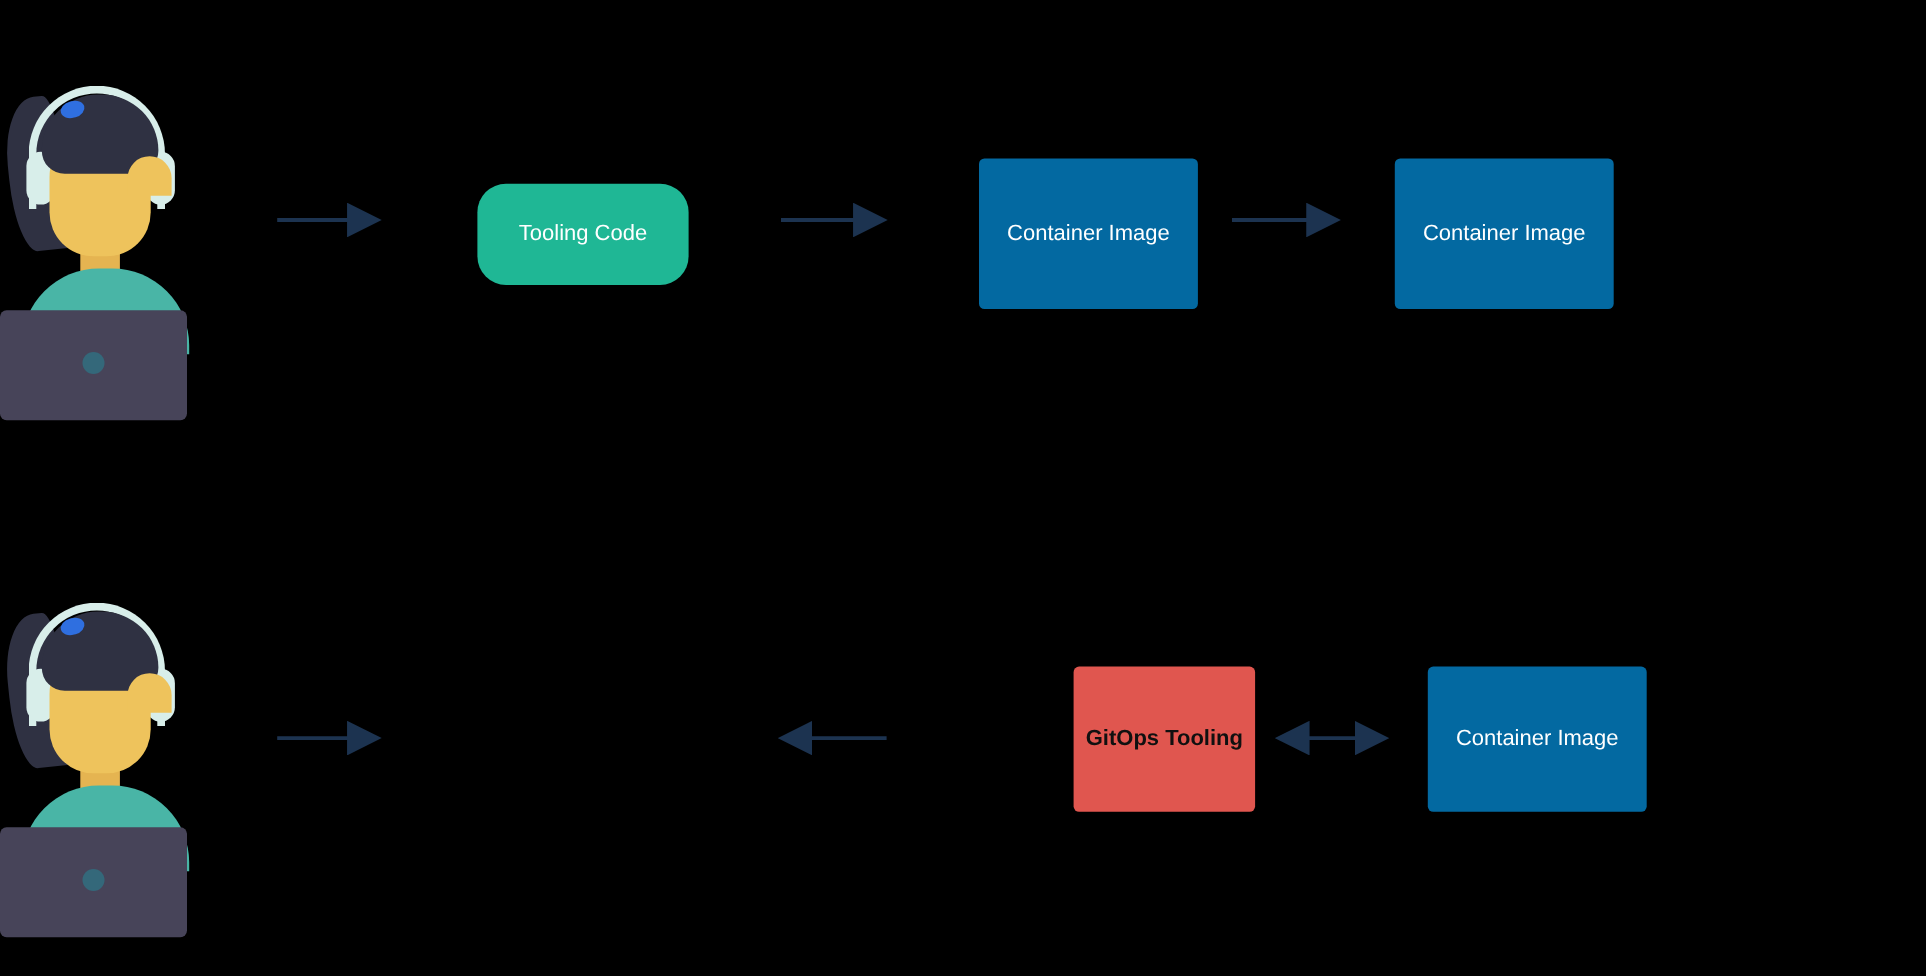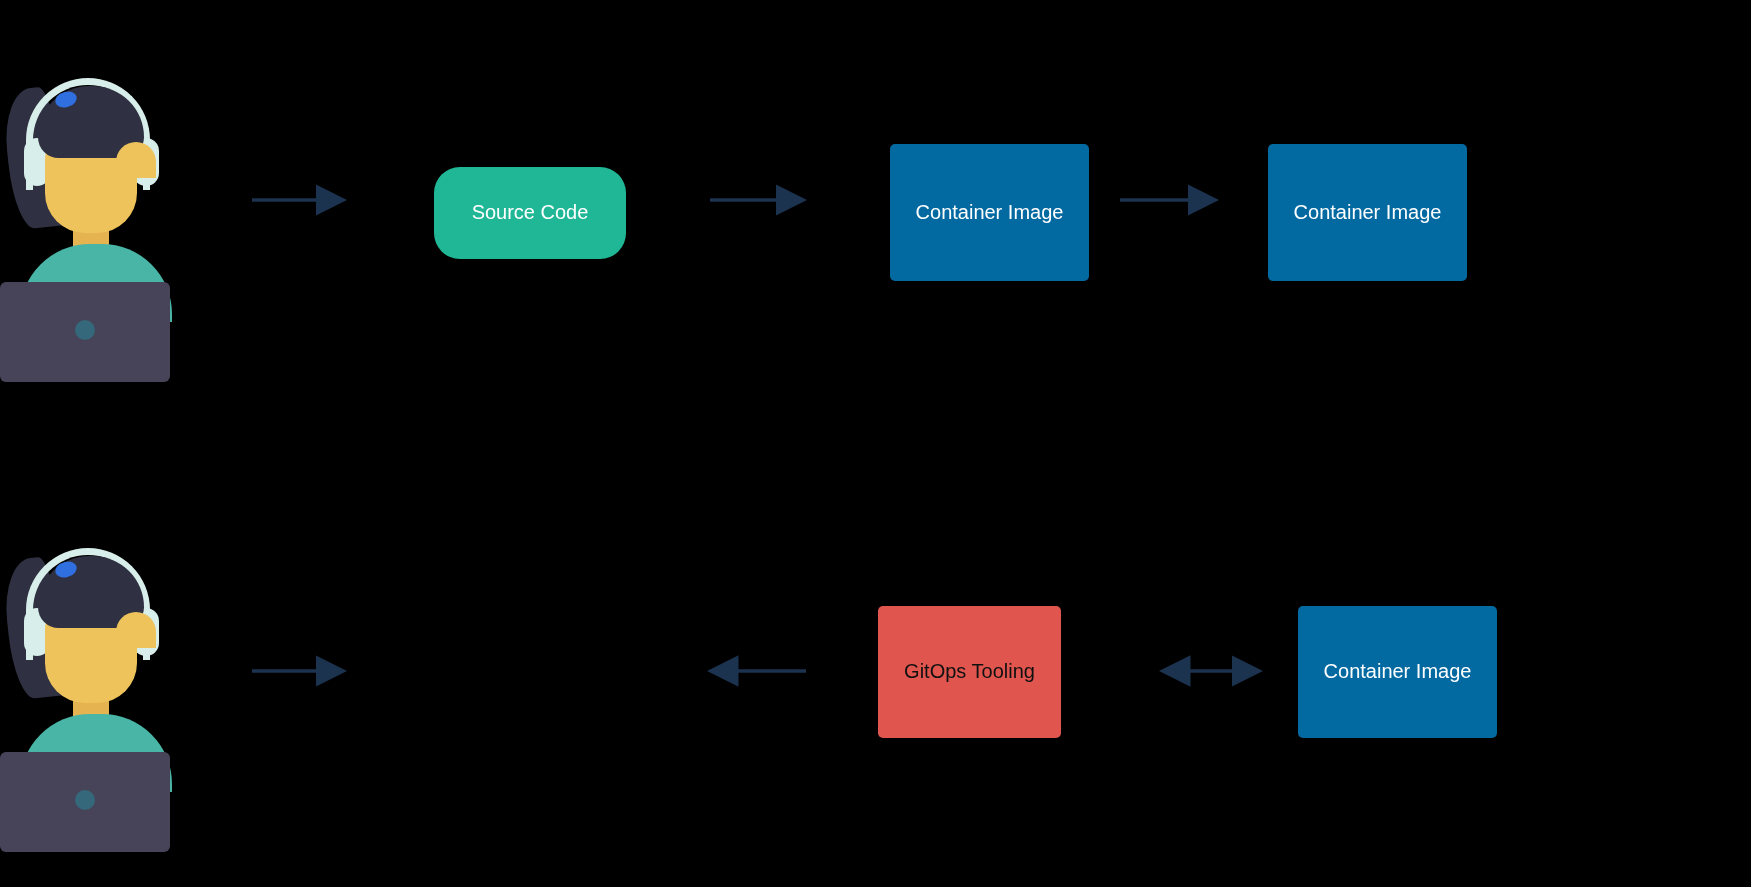--- a/index.html
+++ b/index.html
@@ -194,21 +194,21 @@
         <path d="M0,0 L9,4.5 L0,9 z" fill="#1c3350"></path>
       </marker>
       <marker id="ah-start" markerWidth="9" markerHeight="9" refX="2" refY="4.5" orient="auto">
         <path d="M9,0 L0,4.5 L9,9 z" fill="#1c3350"></path>
       </marker>
     </defs>
     <line x1="0" y1="14" x2="88" y2="14" stroke="#1c3350" stroke-width="3.5" marker-end="url(#ah)"></line>
   </svg>
   <div class="edge-label" style="left:232px; top:150px; width:140px;"></div>
 
-  <div class="node node-green" style="left:434px; top:167px; width:192px; height:92px;">Source Code</div>
+  <div class="node node-green" style="left:434px; top:167px; width:192px; height:92px;">Tooling Code</div>
   <div class="edge-label" style="left:440px; top:110px; width:190px;"></div>
 
   <svg class="arrow-svg" style="left:710px; top:186px;" width="100" height="28">
     <line x1="0" y1="14" x2="90" y2="14" stroke="#1c3350" stroke-width="3.5" marker-end="url(#ah)"></line>
   </svg>
   <div class="edge-label" style="left:690px; top:150px; width:140px;"></div>
 
   <div class="node node-blue" style="left:890px; top:144px; width:199px; height:137px;">Container
 Image</div>
 
@@ -246,21 +246,21 @@
     <line x1="0" y1="14" x2="88" y2="14" stroke="#1c3350" stroke-width="3.5" marker-end="url(#ah)"></line>
   </svg>
   <div class="edge-label" style="left:232px; top:620px; width:140px;"></div>
 
 
   <svg class="arrow-svg" style="left:710px; top:657px;" width="100" height="28">
     <line x1="96" y1="14" x2="4" y2="14" stroke="#1c3350" stroke-width="3.5" marker-end="url(#ah)"></line>
   </svg>
   <div class="edge-label" style="left:690px; top:620px; width:140px;"></div>
 
-  <div class="node node-red" style="left:878px; top:606px; width:183px; height:132px;">GitOps
+  <div class="node node-red" style="left:976px; top:606px; width:165px; height:132px;font-weight:bold;">GitOps
 Tooling</div>
 
   <svg class="arrow-svg" style="left:1158px; top:657px;" width="110" height="28">
     <line x1="8" y1="14" x2="98" y2="14" stroke="#1c3350" stroke-width="3.5" marker-end="url(#ah)" marker-start="url(#ah-start)"></line>
   </svg>
   <div class="edge-label" style="left:1148px; top:612px; width:130px;"></div>
 
   <div class="node node-blue" style="left:1298px; top:606px; width:199px; height:132px;">Container
 Image</div>
 

